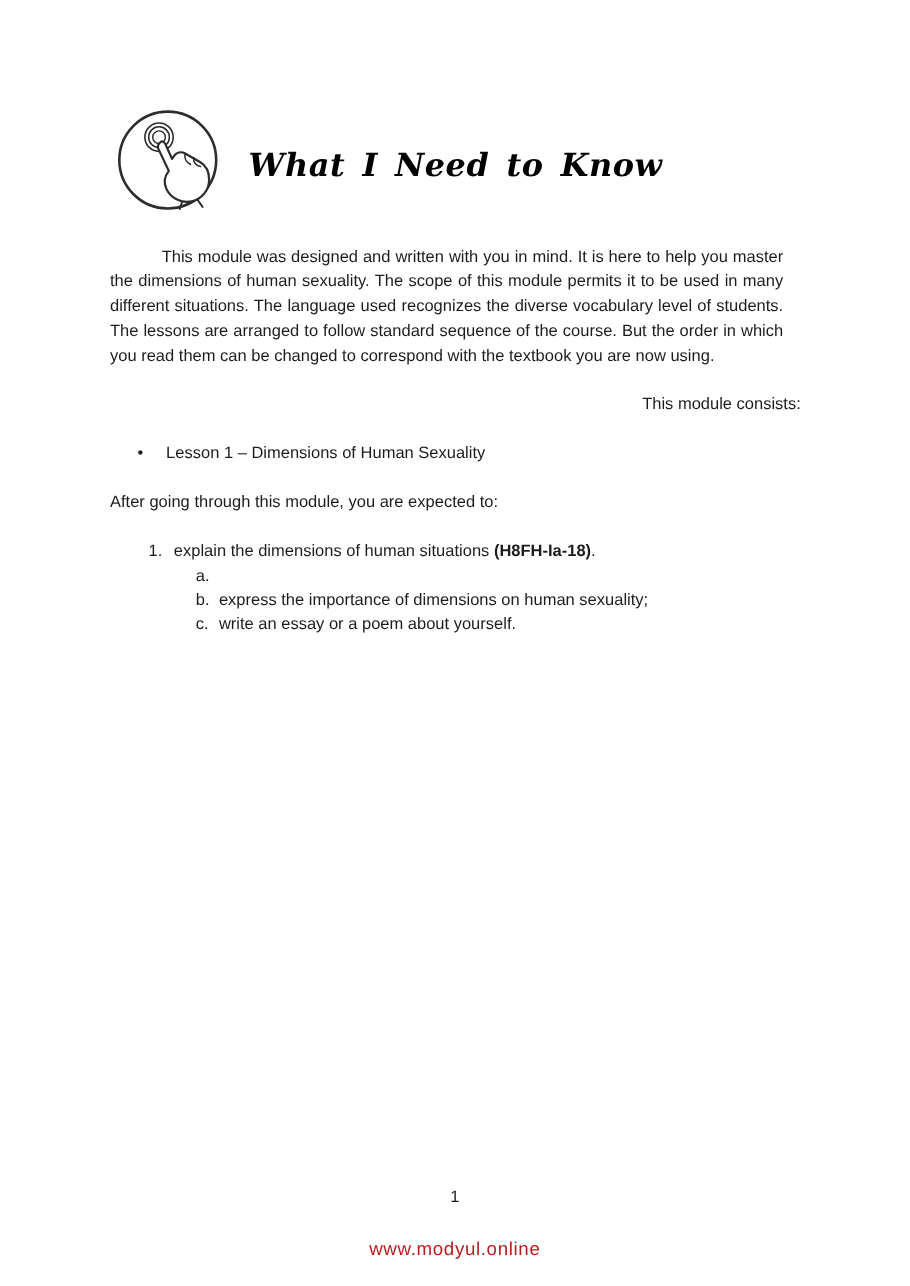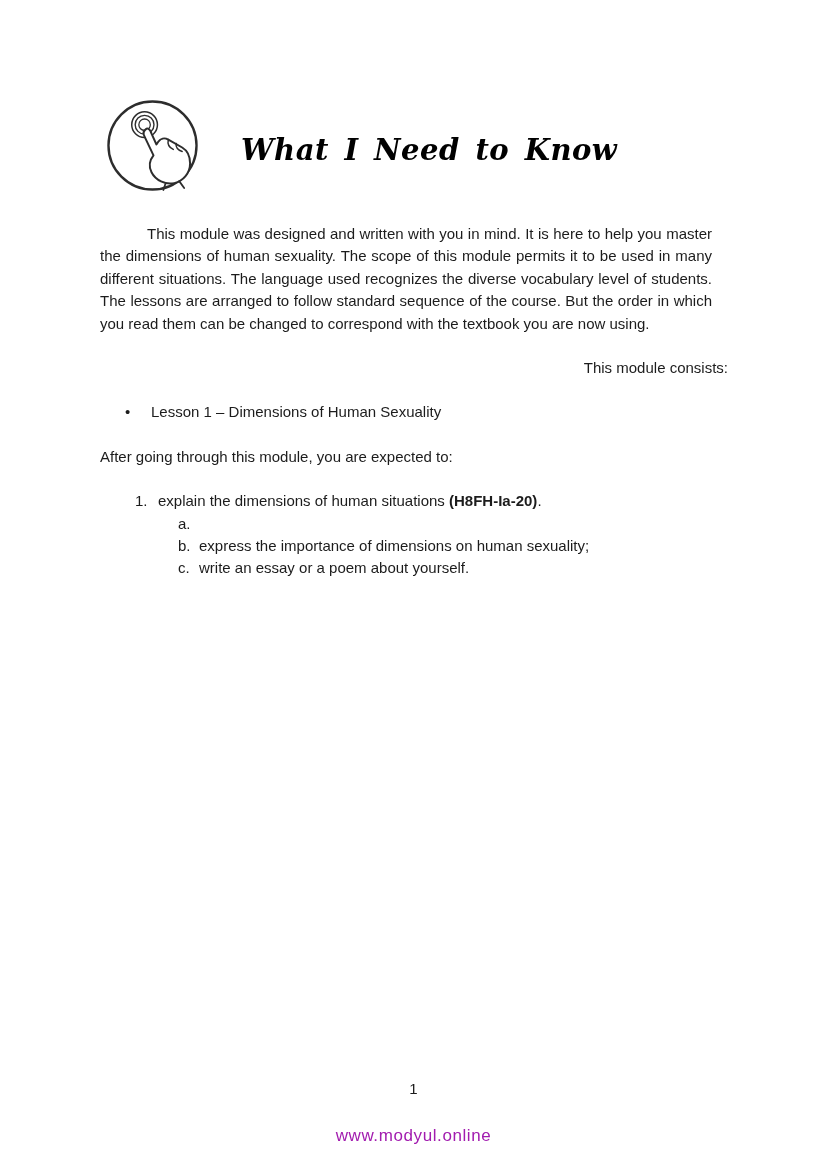--- a/index.html
+++ b/index.html
@@ -16,21 +16,21 @@
     line-height:22.4px;
   }
   .hand-icon {
     position:absolute;
     left:106px; top:99px;
     width:93px; height:93px;
   }
   .hand-icon svg { width:100%; height:100%; display:block; }
   .page-title {
     position:absolute;
-    left:241px; top:130px;
+    left:226px; top:130px;
     margin:0;
     font-family:"DejaVu Serif","Liberation Serif",serif;
     font-style:italic;
     font-weight:700;
     font-size:29px;
     line-height:40px;
     letter-spacing:0.5px;
     word-spacing:5px;
     color:#000000;
     white-space:nowrap;
@@ -72,21 +72,21 @@
     width:100%;
     text-align:center;
   }
   .watermark {
     position:absolute;
     left:0; top:1125px;
     width:100%;
     text-align:center;
     font-size:17px;
     letter-spacing:0.6px;
-    color:#a21caf;
+    color:#b91c1c;
   }
 </style>
 </head>
 <body>
 
 <div class="page">
 
   <div class="hand-icon">
     <svg viewBox="0 0 94 94" fill="none" xmlns="http://www.w3.org/2000/svg">
       <circle cx="47" cy="47" r="44.5" stroke="#2d2d2d" stroke-width="2.4" fill="none"></circle>
@@ -111,21 +111,21 @@
 
     <div class="bullet-row">
       <span class="bullet-marker">•</span>
       <span class="bullet-text">Lesson 1 – Dimensions of Human Sexuality</span>
     </div>
 
     <p class="after-label">After going through this module, you are expected to:</p>
 
     <div class="obj-row">
       <span class="obj-marker">1.</span>
-      <span class="obj-text"><span>explain the dimensions of human situations </span><b>(H8FH-Ia-20)</b><span>.</span></span>
+      <span class="obj-text"><span>explain the dimensions of human situations </span><b>(H8FH-Ia-18)</b><span>.</span></span>
     </div>
 
     <div class="sub-row">
       <span class="sub-marker">a.</span>
     </div>
 
     <div class="sub-row">
       <span class="sub-marker">b.</span>
       <span>express the importance of dimensions on human sexuality;</span>
     </div>

